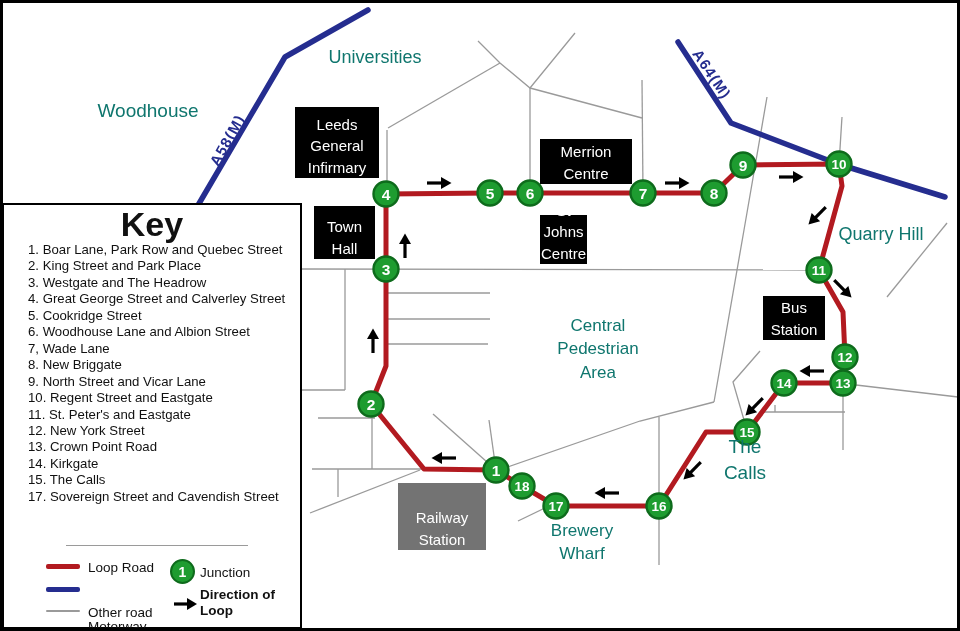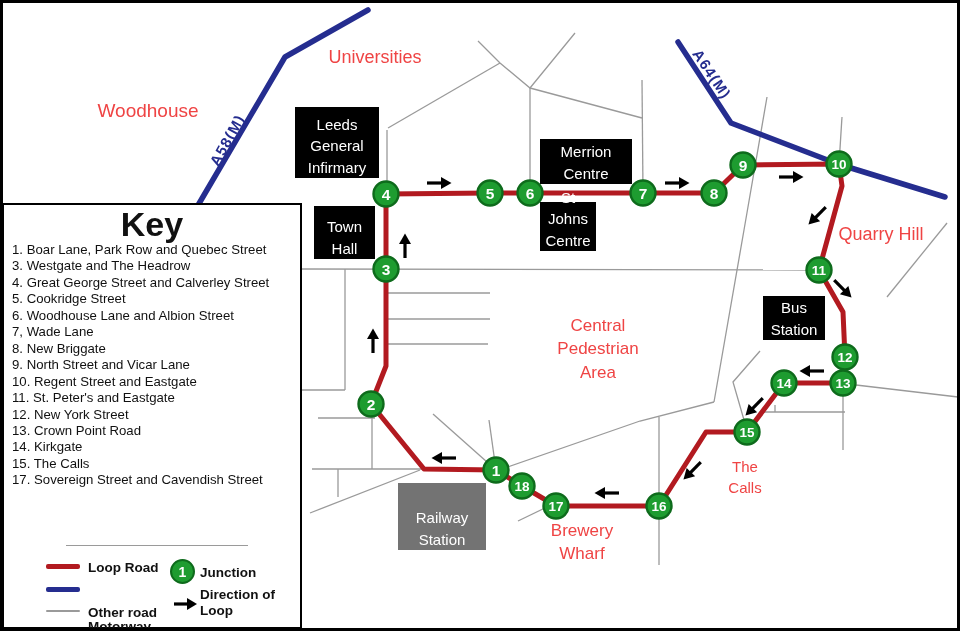--- a/index.html
+++ b/index.html
@@ -2,38 +2,38 @@
 <html><head>
 <meta charset="utf-8">
 <style>
   html,body{margin:0;padding:0;background:#fff;}
   .stage{position:relative;width:960px;height:631px;background:#fff;overflow:hidden;
          font-family:"Liberation Sans", sans-serif;color:#111;}
   .frame{position:absolute;inset:0;border:3px solid #000;pointer-events:none;z-index:50;}
   svg.map{position:absolute;left:0;top:0;z-index:1;}
   
   .alabel{position:absolute;transform:translate(-50%,-50%);text-align:center;
-          white-space:nowrap;line-height:1.38;z-index:5;color:#ef4444;}
+          white-space:nowrap;line-height:1.38;z-index:5;color:#0f766e;}
   
   .pbox{position:absolute;background:#000;color:#fff;display:flex;flex-direction:column;
         justify-content:flex-end;align-items:center;text-align:center;font-size:15px;
         line-height:1.42;z-index:6;}
   
   .mlabel{position:absolute;font-weight:bold;font-size:15px;letter-spacing:1px;
           transform:translate(-50%,-50%);white-space:nowrap;z-index:4;}
   
   .key-panel{position:absolute;left:2px;top:203px;width:300px;height:426px;background:#fff;
              border:2px solid #000;box-sizing:border-box;z-index:20;}
   .key-title{text-align:center;font-weight:bold;font-size:34px;line-height:34px;margin-top:2px;}
   .key-list{margin-top:1px;}
-  .key-item{font-size:13.2px;line-height:16.45px;padding-left:8px;white-space:nowrap;}
+  .key-item{font-size:13.2px;line-height:16.45px;padding-left:24px;white-space:nowrap;}
   .legend-sep{position:absolute;left:62px;top:340px;width:182px;height:0;
               border-top:1.5px solid #9A9A9A;}
   .lg-swatch{position:absolute;left:42px;width:34px;border-radius:2px;}
-  .lg-label{position:absolute;font-size:13.5px;line-height:16px;font-weight:bold;}
+  .lg-label{position:absolute;font-size:13.5px;line-height:16px;}
   .lg-junction{position:absolute;left:166px;top:354px;width:25px;height:25px;border-radius:50%;
                box-sizing:border-box;display:flex;align-items:center;justify-content:center;
                font-size:14px;font-weight:bold;}
   .lg-arrow{position:absolute;left:166px;top:390px;}
   .lg-direction{position:absolute;left:196px;top:382px;width:88px;font-size:13.5px;line-height:16px;font-weight:bold;}
 </style>
 </head>
 <body>
 
 <div class="stage">
@@ -201,61 +201,62 @@
         <div>Universities</div>
       </div>
       <div class="alabel" style="left: 881px; top: 234px; font-size: 18px;">
         <div>Quarry Hill</div>
       </div>
       <div class="alabel" style="left: 598px; top: 349px; font-size: 17px;">
         <div>Central</div>
         <div>Pedestrian</div>
         <div>Area</div>
       </div>
-      <div class="alabel" style="left: 745px; top: 478px; font-size: 15px;">
+      <div class="alabel" style="left: 745px; top: 460px; font-size: 19px;">
         <div>The</div>
         <div>Calls</div>
       </div>
       <div class="alabel" style="left: 582px; top: 542px; font-size: 17px;">
         <div>Brewery</div>
         <div>Wharf</div>
       </div>
       <div class="pbox" style="left: 295px; top: 107px; width: 84px; height: 71px; background: rgb(0, 0, 0); color: rgb(255, 255, 255);">
         <div>Leeds</div>
         <div>General</div>
         <div>Infirmary</div>
       </div>
       <div class="pbox" style="left: 314px; top: 206px; width: 61px; height: 53px; background: rgb(0, 0, 0); color: rgb(255, 255, 255);">
         <div>Town</div>
         <div>Hall</div>
       </div>
       <div class="pbox" style="left: 540px; top: 139px; width: 92px; height: 45px; background: rgb(0, 0, 0); color: rgb(255, 255, 255);">
         <div>Merrion</div>
         <div>Centre</div>
       </div>
-      <div class="pbox" style="left: 540px; top: 202px; width: 56px; height: 49px; background: rgb(0, 0, 0); color: rgb(255, 255, 255);">
+      <div class="pbox" style="left: 540px; top: 215px; width: 47px; height: 49px; background: rgb(0, 0, 0); color: rgb(255, 255, 255);">
         <div>St Johns</div>
         <div>Centre</div>
       </div>
       <div class="pbox" style="left: 763px; top: 296px; width: 62px; height: 44px; background: rgb(0, 0, 0); color: rgb(255, 255, 255);">
         <div>Bus</div>
         <div>Station</div>
       </div>
       <div class="pbox" style="left: 398px; top: 483px; width: 88px; height: 67px; background: #737373; color: rgb(255, 255, 255);">
         <div>Railway</div>
         <div>Station</div>
       </div>
       <div class="mlabel" style="left: 227px; top: 140px; color: rgb(37, 45, 143); transform: translate(-50%, -50%) rotate(-61deg);">A58(M)</div>
       <div class="mlabel" style="left: 712px; top: 74px; color: rgb(37, 45, 143); transform: translate(-50%, -50%) rotate(56deg);">A64(M)</div>
     </div>
 
   <div class="key-panel">
     <div class="key-title">Key</div>
     <div class="key-list" id="key-list">
         <div class="key-item">1. Boar Lane, Park Row and Quebec Street</div>
+        <div class="key-item">2. King Street and Park Place</div>
         <div class="key-item">3. Westgate and The Headrow</div>
         <div class="key-item">4. Great George Street and Calverley Street</div>
         <div class="key-item">5. Cookridge Street</div>
         <div class="key-item">6. Woodhouse Lane and Albion Street</div>
         <div class="key-item">7, Wade Lane</div>
         <div class="key-item">8. New Briggate</div>
         <div class="key-item">9. North Street and Vicar Lane</div>
         <div class="key-item">10. Regent Street and Eastgate</div>
         <div class="key-item">11. St. Peter's and Eastgate</div>
         <div class="key-item">12. New York Street</div>

